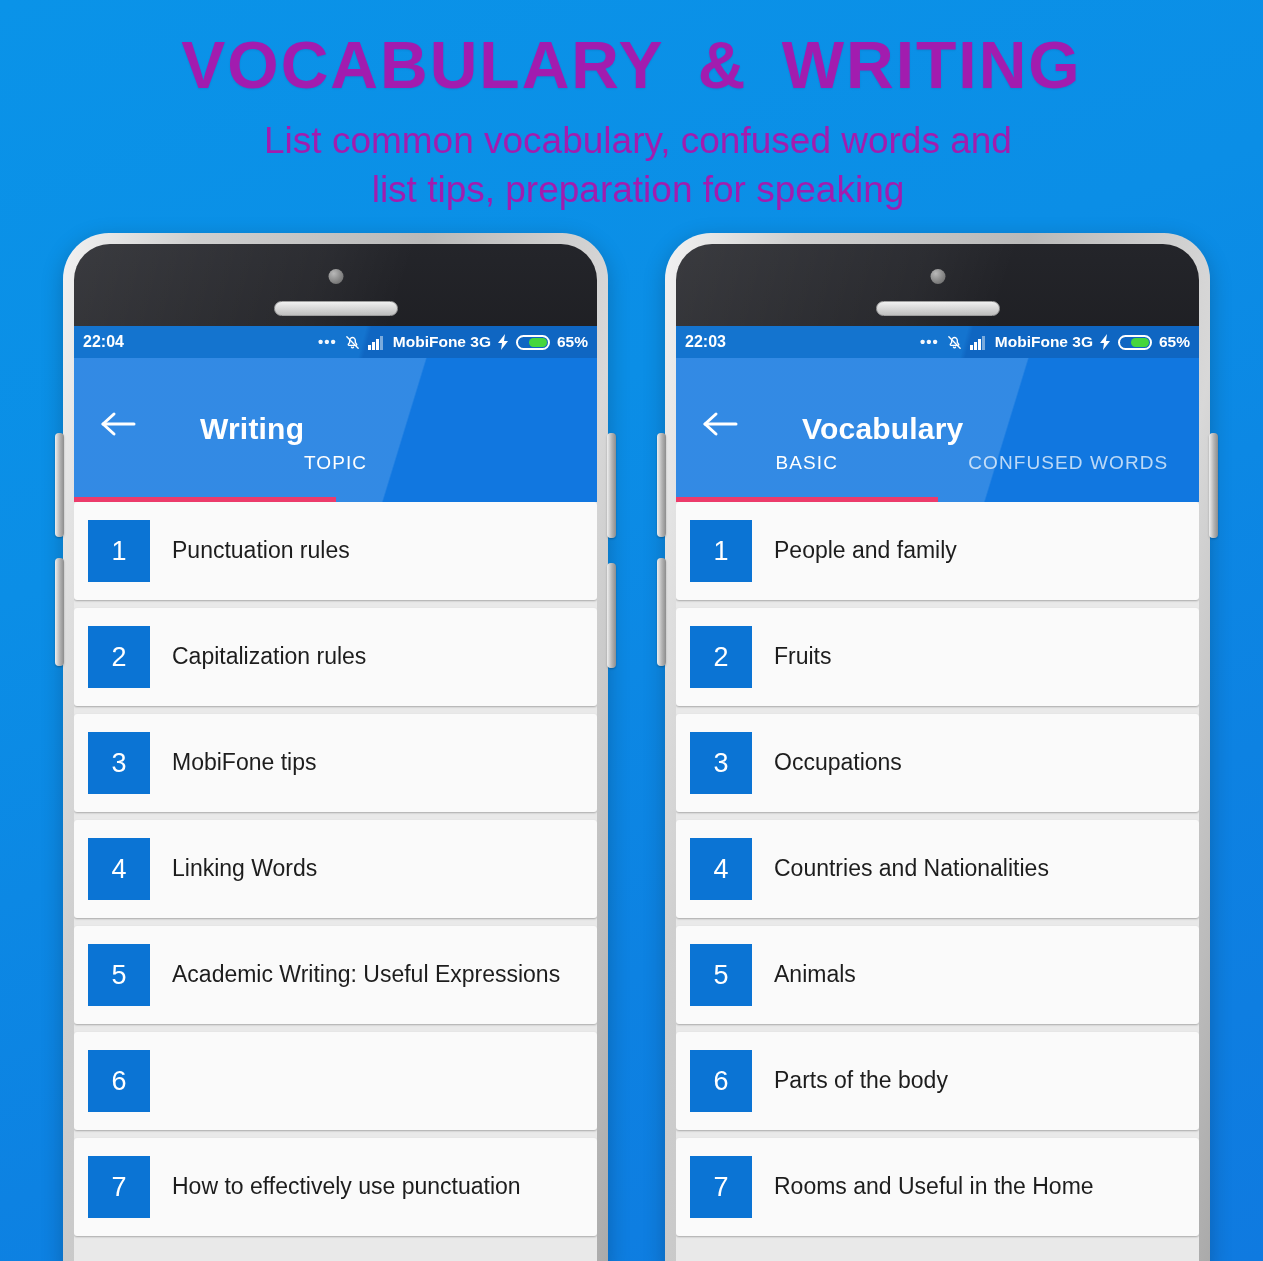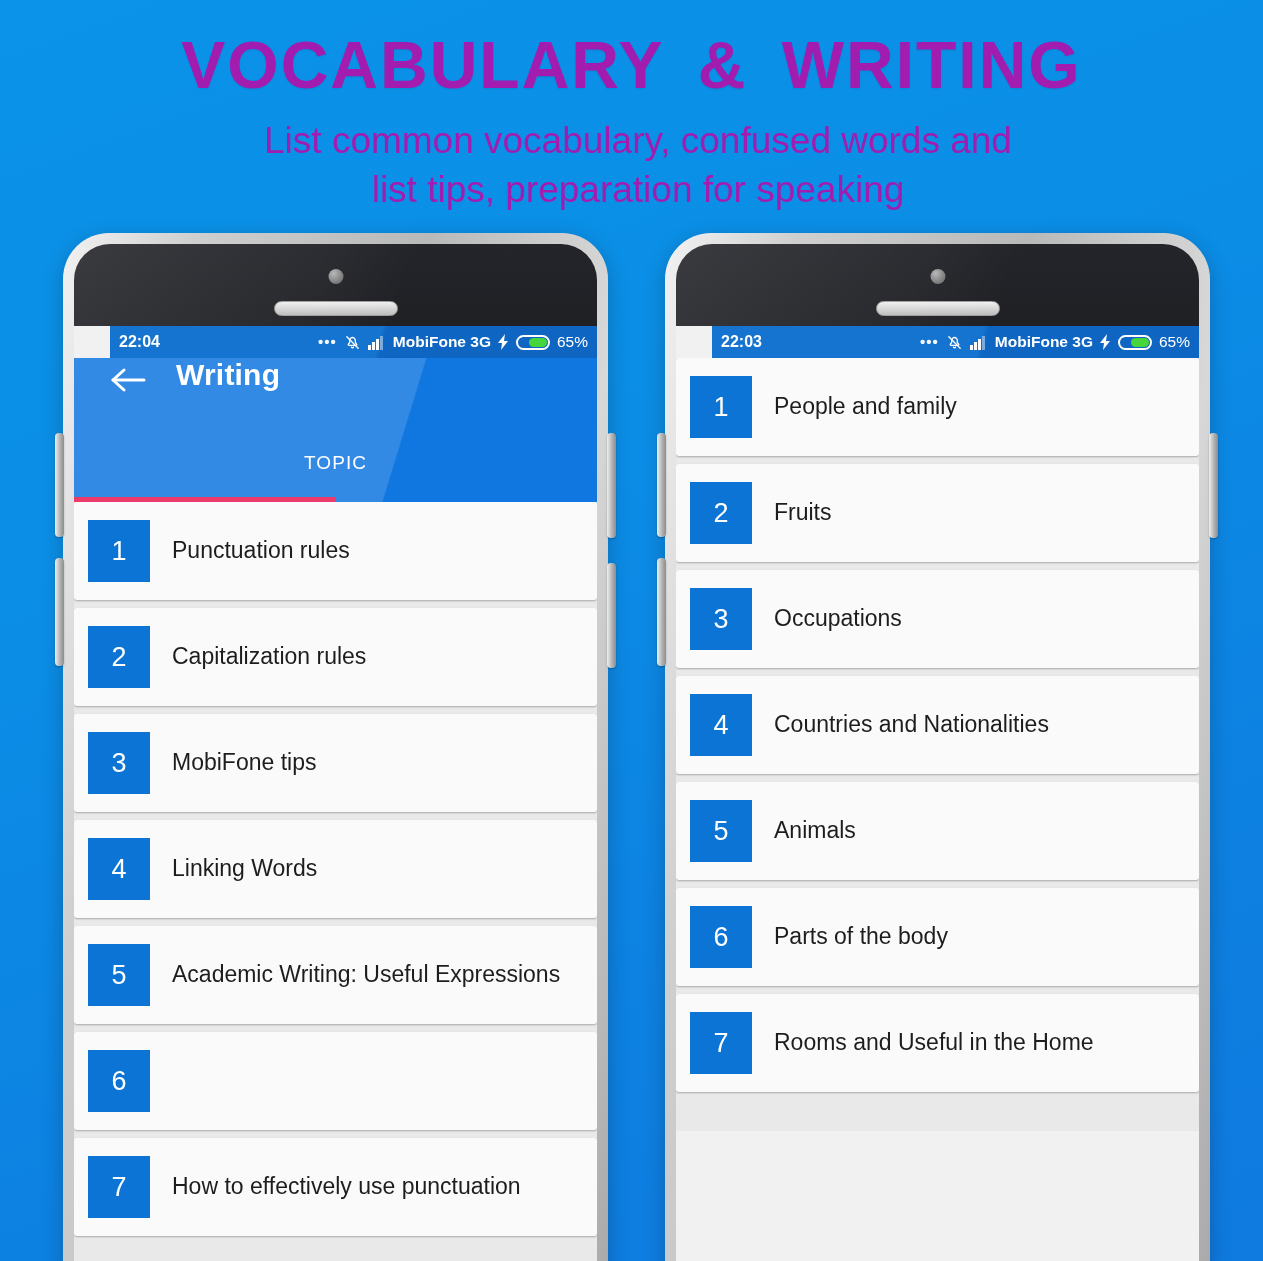--- a/index.html
+++ b/index.html
@@ -130,21 +130,20 @@
     position: relative;
     height: 30px;
     background: linear-gradient(105deg, #1474cf 0%, #1474cf 55%, #0f66c2 56%, #0f66c2 100%);
     display: flex;
     align-items: center;
     padding: 16px 9px;
     color: #ffffff;
     font-size: 16px;
     font-weight: bold;
     box-sizing: border-box;
-    margin-left: 36px;
   }
   .sb-time { flex: 0 0 auto; }
   .sb-right {
     margin-left: auto;
     display: flex;
     align-items: center;
     gap: 7px;
   }
   .ico-dots {
     letter-spacing: 1px;
@@ -164,43 +163,44 @@
     align-items: center;
     justify-content: flex-end;
     padding-right: 1px;
   }
   .battery i {
     display: block;
     width: 18px; height: 9px;
     border-radius: 5px;
     background: #46d63c;
   }
-  .sb-pct { font-size: 15.5px; font-weight: normal; }
+  .sb-pct { font-size: 15.5px; font-weight: bold; }
 
   
   .appbar {
     position: relative;
     height: 144px;
     background: #1177e0;
     overflow: hidden;
   }
   .appbar::before {  
     content: "";
     position: absolute;
     inset: 0;
     background: linear-gradient(107deg, rgba(255,255,255,.14) 0%, rgba(255,255,255,.14) 62%, rgba(255,255,255,0) 62.3%);
     pointer-events: none;
   }
   .appbar-top {
     position: relative;
     display: flex;
-    align-items: flex-start;
+    align-items: flex-end;
     height: 88px;
-    padding-left: 32px;
+    padding-left: 22px;
     z-index: 2;
+    gap: 34px;
   }
   .back-arrow {
     width: 44px; height: 44px;
     display: flex; align-items: center; justify-content: center;
     flex: 0 0 auto;
   }
   .appbar-title {
     color: #ffffff;
     font-size: 30px;
     font-weight: bold;
@@ -412,20 +412,36 @@
               <path d="M7 0L0 9h4l-1 7 7-9H6l1-7z" fill="#ffffff"></path>
             </svg>
         </span>
         <span class="battery">
             <i></i>
           </span>
         <span class="sb-pct">65%</span>
       </span>
     </div>
 
+    <div class="appbar">
+      <div class="appbar-top">
+        <span class="back-arrow">
+          <svg width="40" height="30" viewBox="0 0 40 30" fill="none" stroke="#ffffff" stroke-width="3" stroke-linecap="round" stroke-linejoin="round">
+            <path d="M36 15H5"></path>
+              <path d="M16 5L5 15l11 10"></path>
+          </svg>
+        </span>
+        <span class="appbar-title">Vocabulary</span>
+      </div>
+      <div class="tabs">
+        <div class="tab">BASIC</div>
+        <div class="tab inactive">CONFUSED WORDS</div>
+        <div class="tab-indicator"></div>
+      </div>
+    </div>
 
     <div class="list">
       <div class="card">
         <span class="num">1</span>
         <span class="label">People and family</span>
       </div>
       <div class="card">
         <span class="num">2</span>
         <span class="label">Fruits</span>
       </div>

